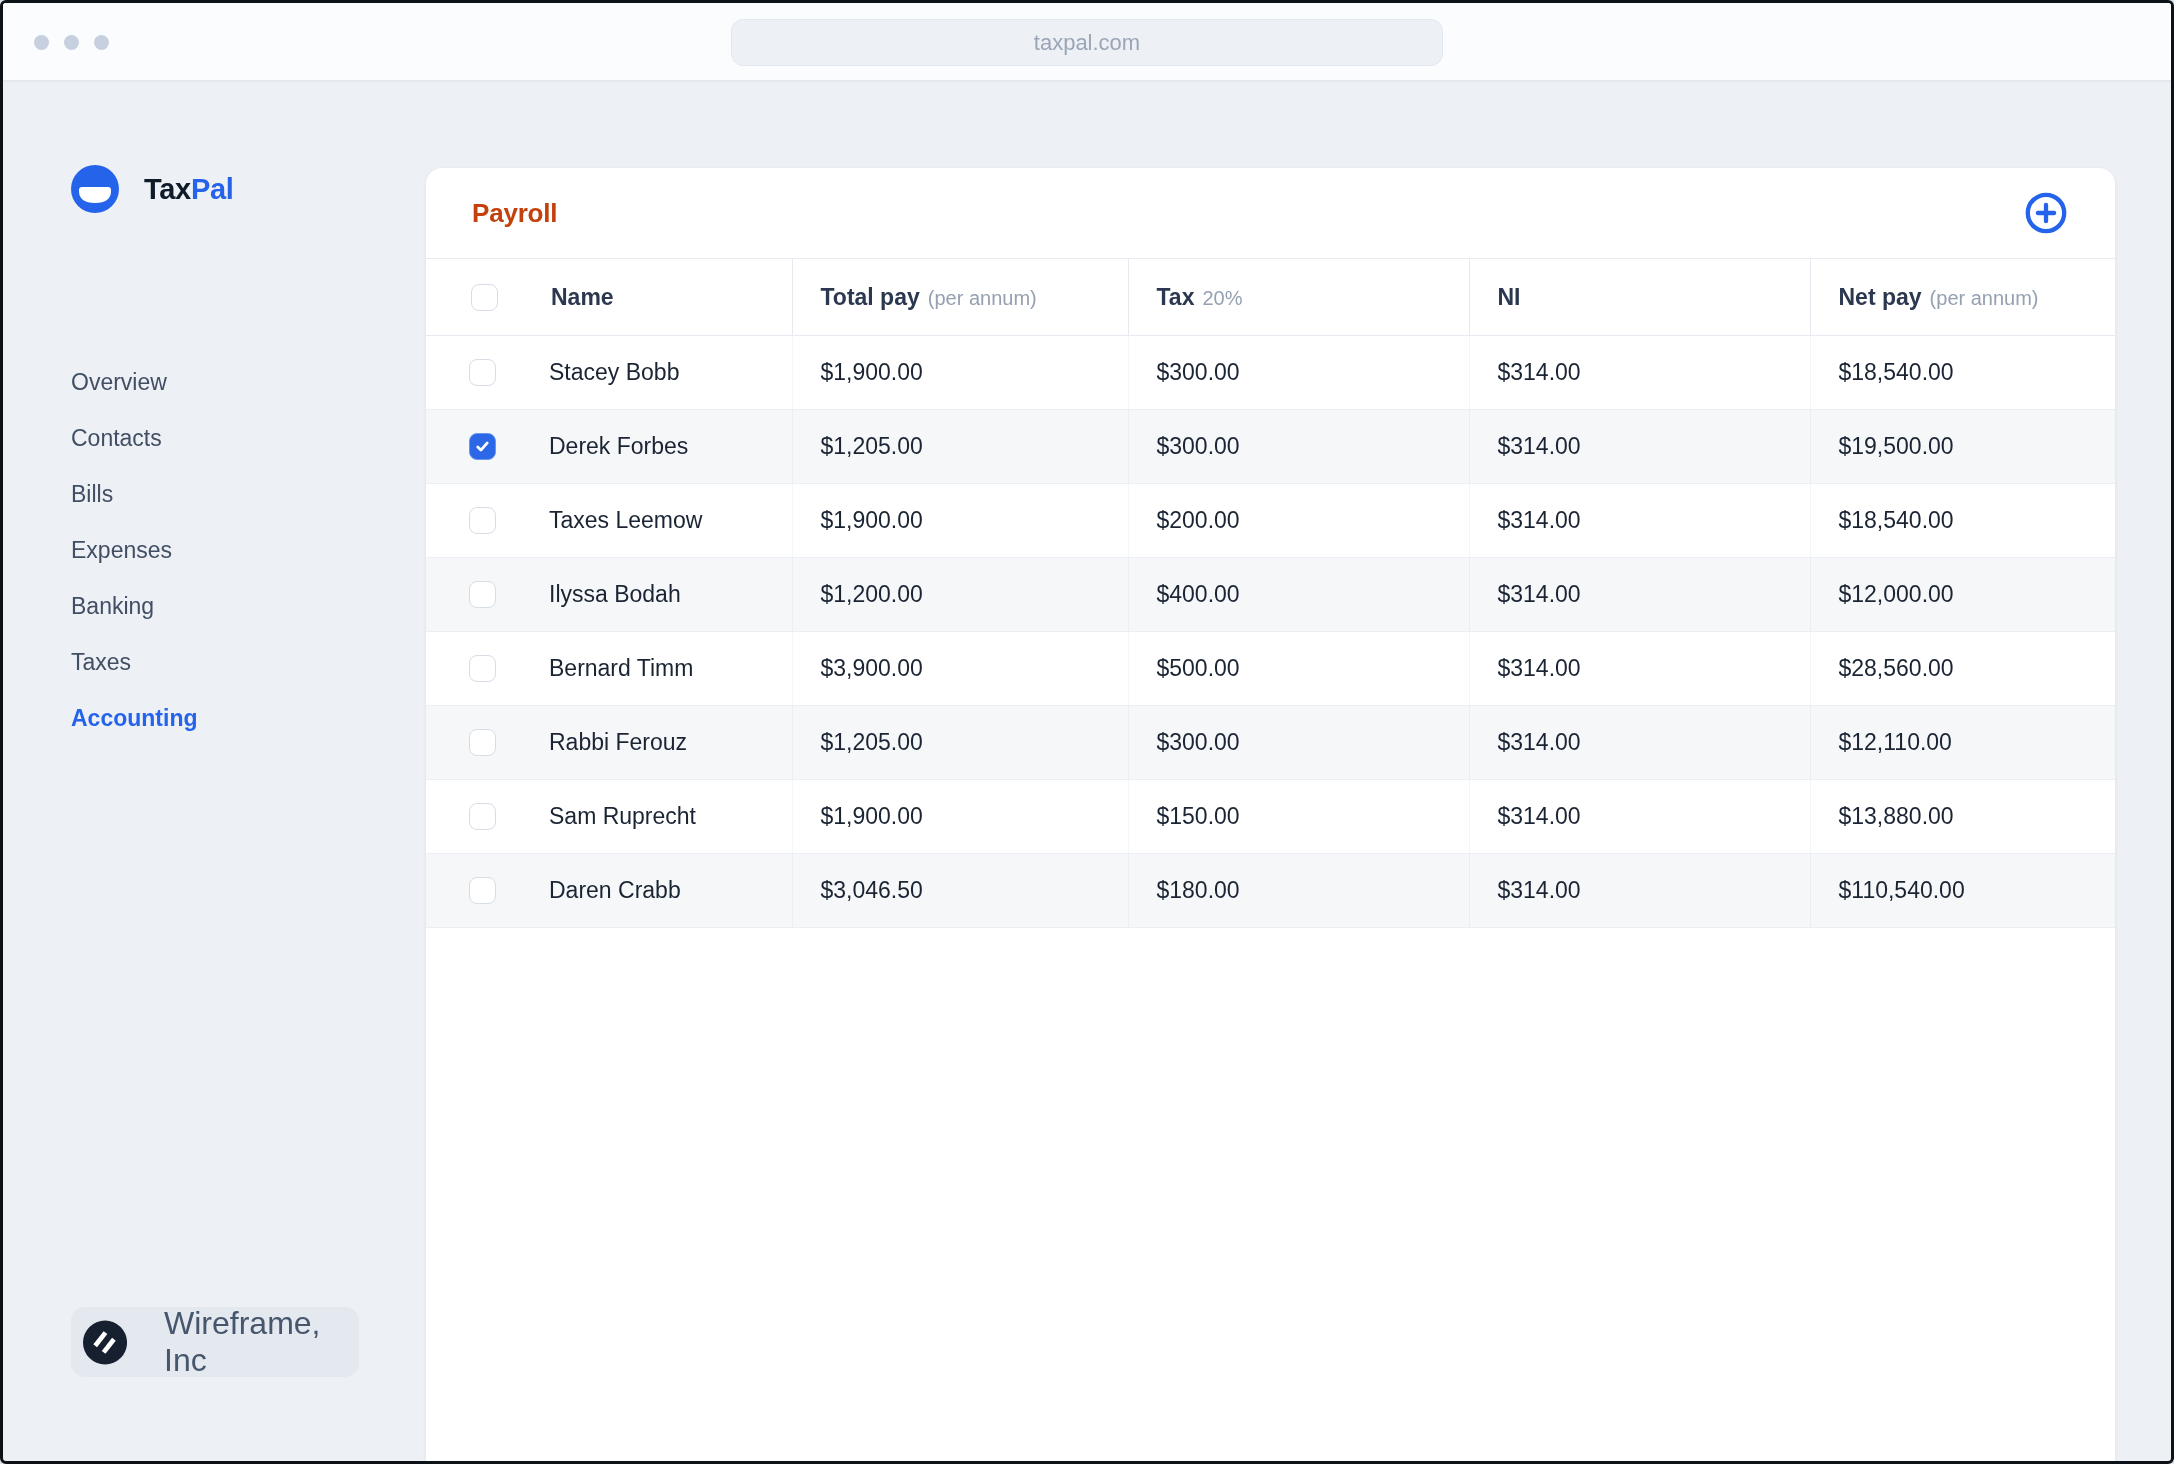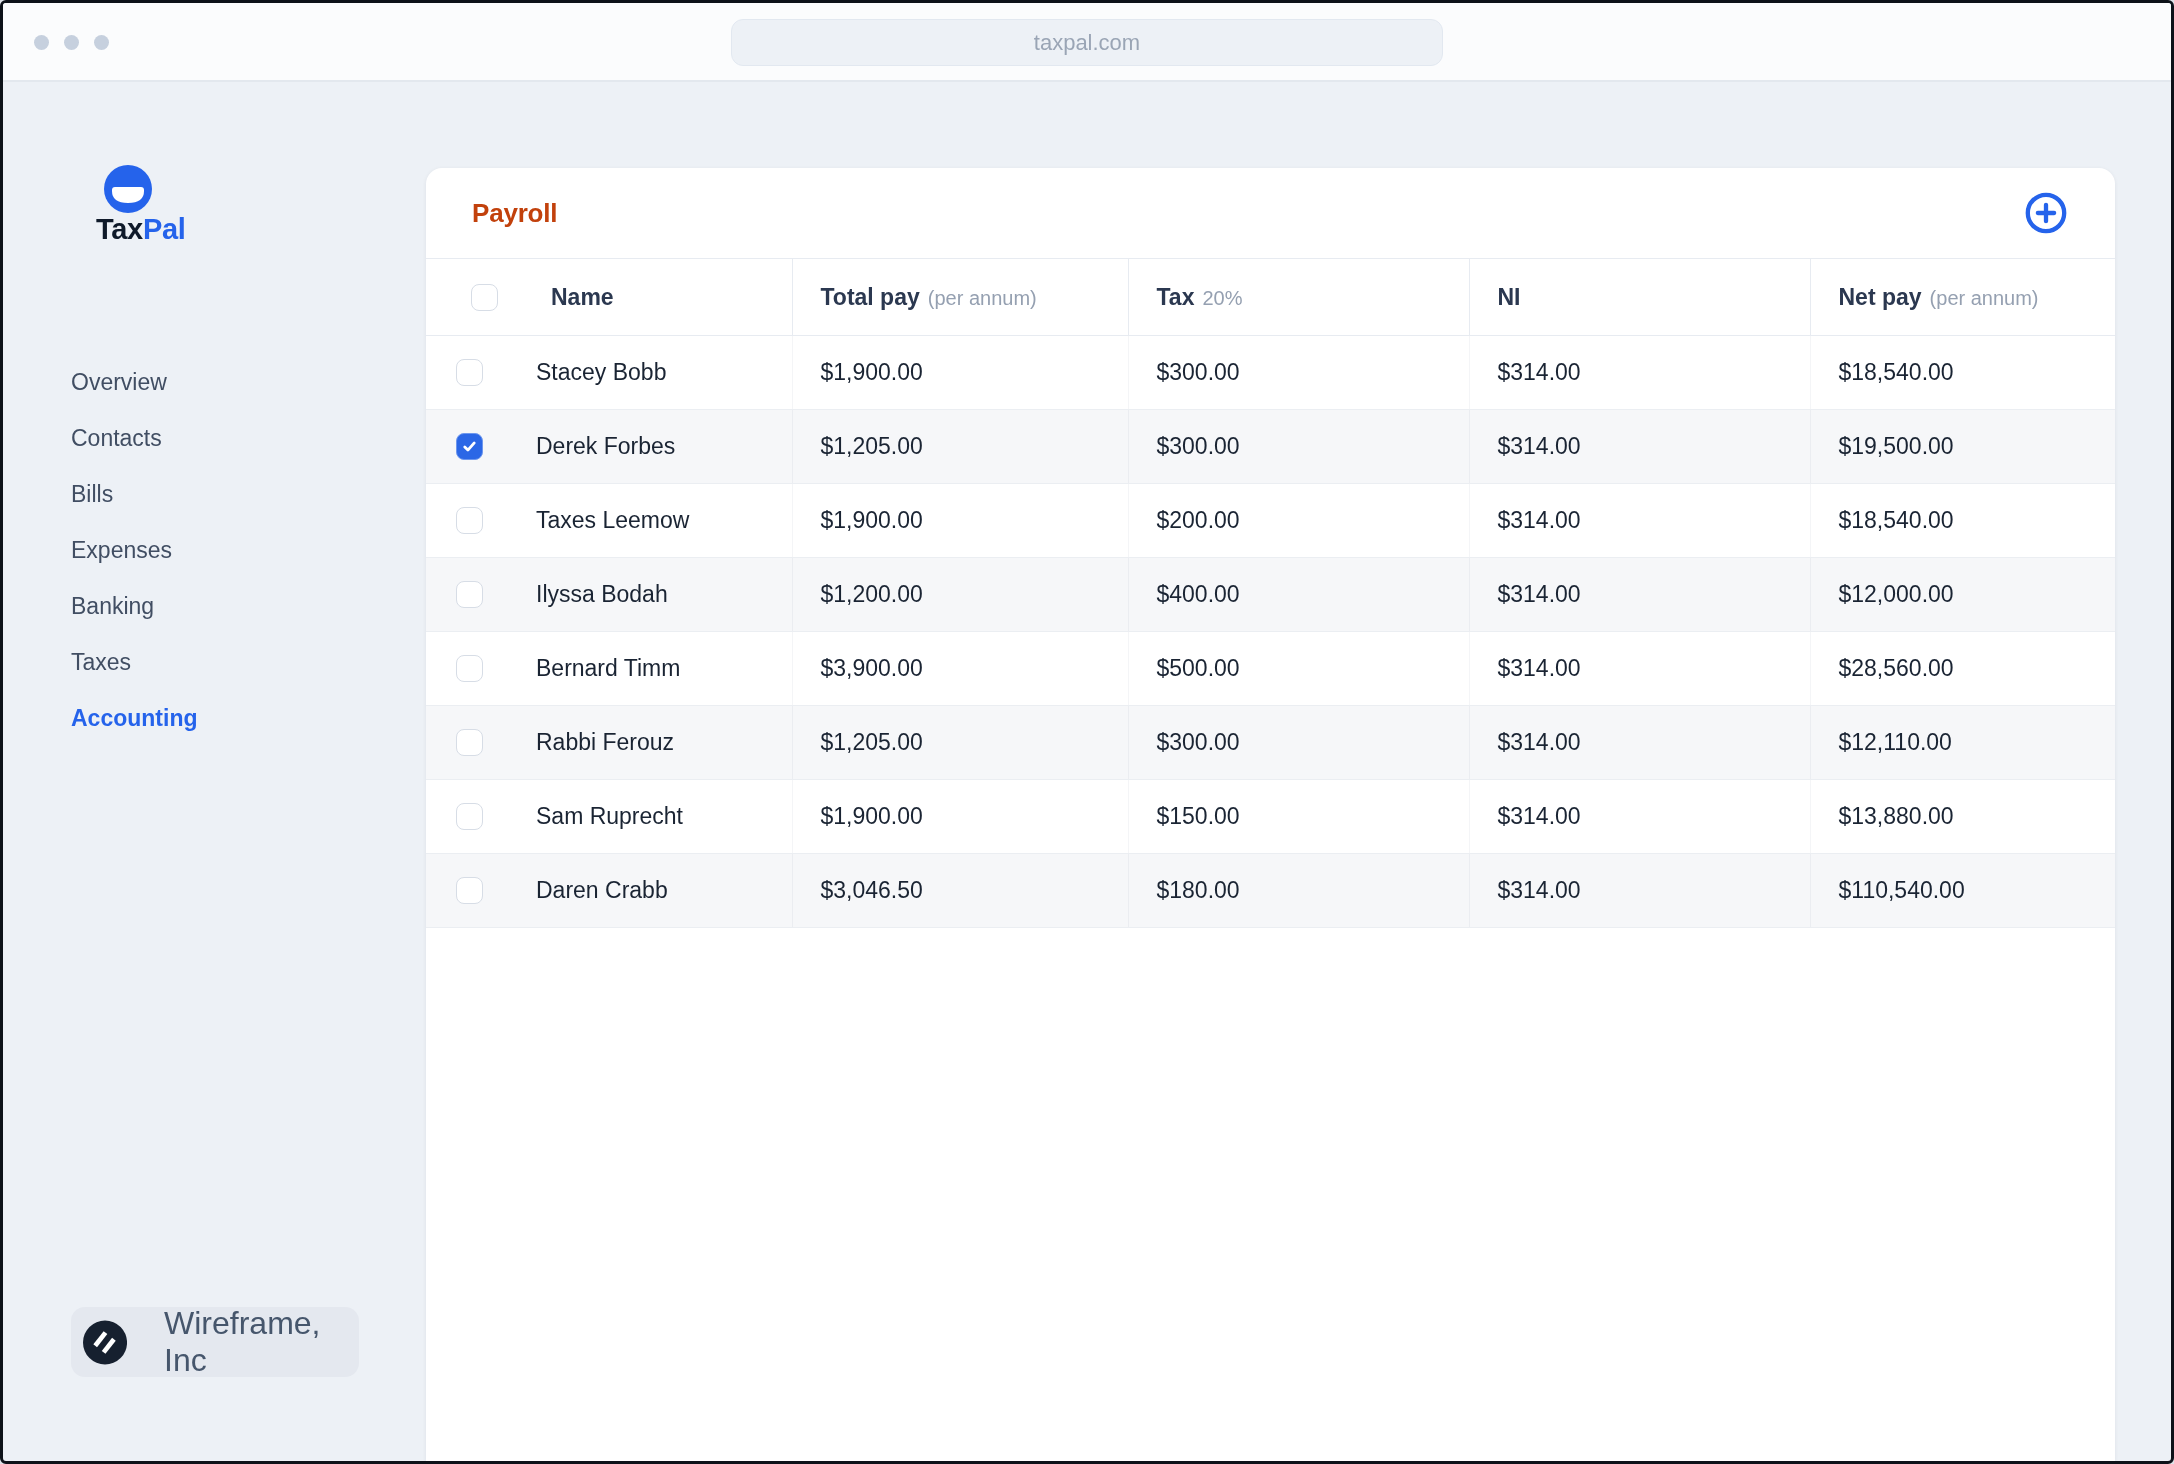--- a/index.html
+++ b/index.html
@@ -32,21 +32,21 @@
     border-radius: 12px;
     display: flex; align-items: center; justify-content: center;
     font-size: 22px; color: #9aa5b5;
   }
 
   
   .app { position: absolute; top: 81px; left: 0; right: 0; bottom: 0; }
 
   
   .sidebar { position: absolute; left: 0; top: 0; bottom: 0; width: 423px; }
-  .brand { position: absolute; left: 68px; top: 81px; display: flex; align-items: center; flex-direction: column; }
+  .brand { position: absolute; left: 68px; top: 81px; display: flex; align-items: center; }
   .brand-logo { width: 48px; height: 48px; display: block; }
   .brand-name { margin-left: 25px; font-size: 29px; font-weight: 700; letter-spacing: -0.3px; }
   .brand-name .t1 { color: #0f1a2a; }
   .brand-name .t2 { color: #2563eb; }
 
   .nav { position: absolute; left: 68px; top: 270px; list-style: none; }
   .nav li {
     height: 56px; line-height: 56px;
     font-size: 23px; color: #414e63;
     cursor: pointer; white-space: nowrap;
@@ -102,21 +102,21 @@
   thead th + th { border-left: 1px solid #e7ebf1; }
   .hdr-suffix { font-weight: 400; color: #95a0b1; font-size: 20px; margin-left: 8px; }
 
   tbody td {
     height: 74px;
     padding-left: 28px;
     font-size: 23px; color: #1a2433;
     border-bottom: 1px solid #ebeef2;
     white-space: nowrap;
   }
-  tbody td.name-col { padding-left: 30px; }
+  tbody td.name-col { padding-left: 43px; }
   tbody td + td { border-left: 1px solid rgba(100, 116, 139, 0.07); }
   tbody tr:nth-child(even) td { background: #f6f7f9; }
 
   .name-cell { display: flex; align-items: center; gap: 32px; }
   .checkbox {
     width: 27px; height: 27px; flex: 0 0 27px;
     border: 1.5px solid #d7dde6;
     border-radius: 8px;
     background: #ffffff;
     margin-right: 21px;

